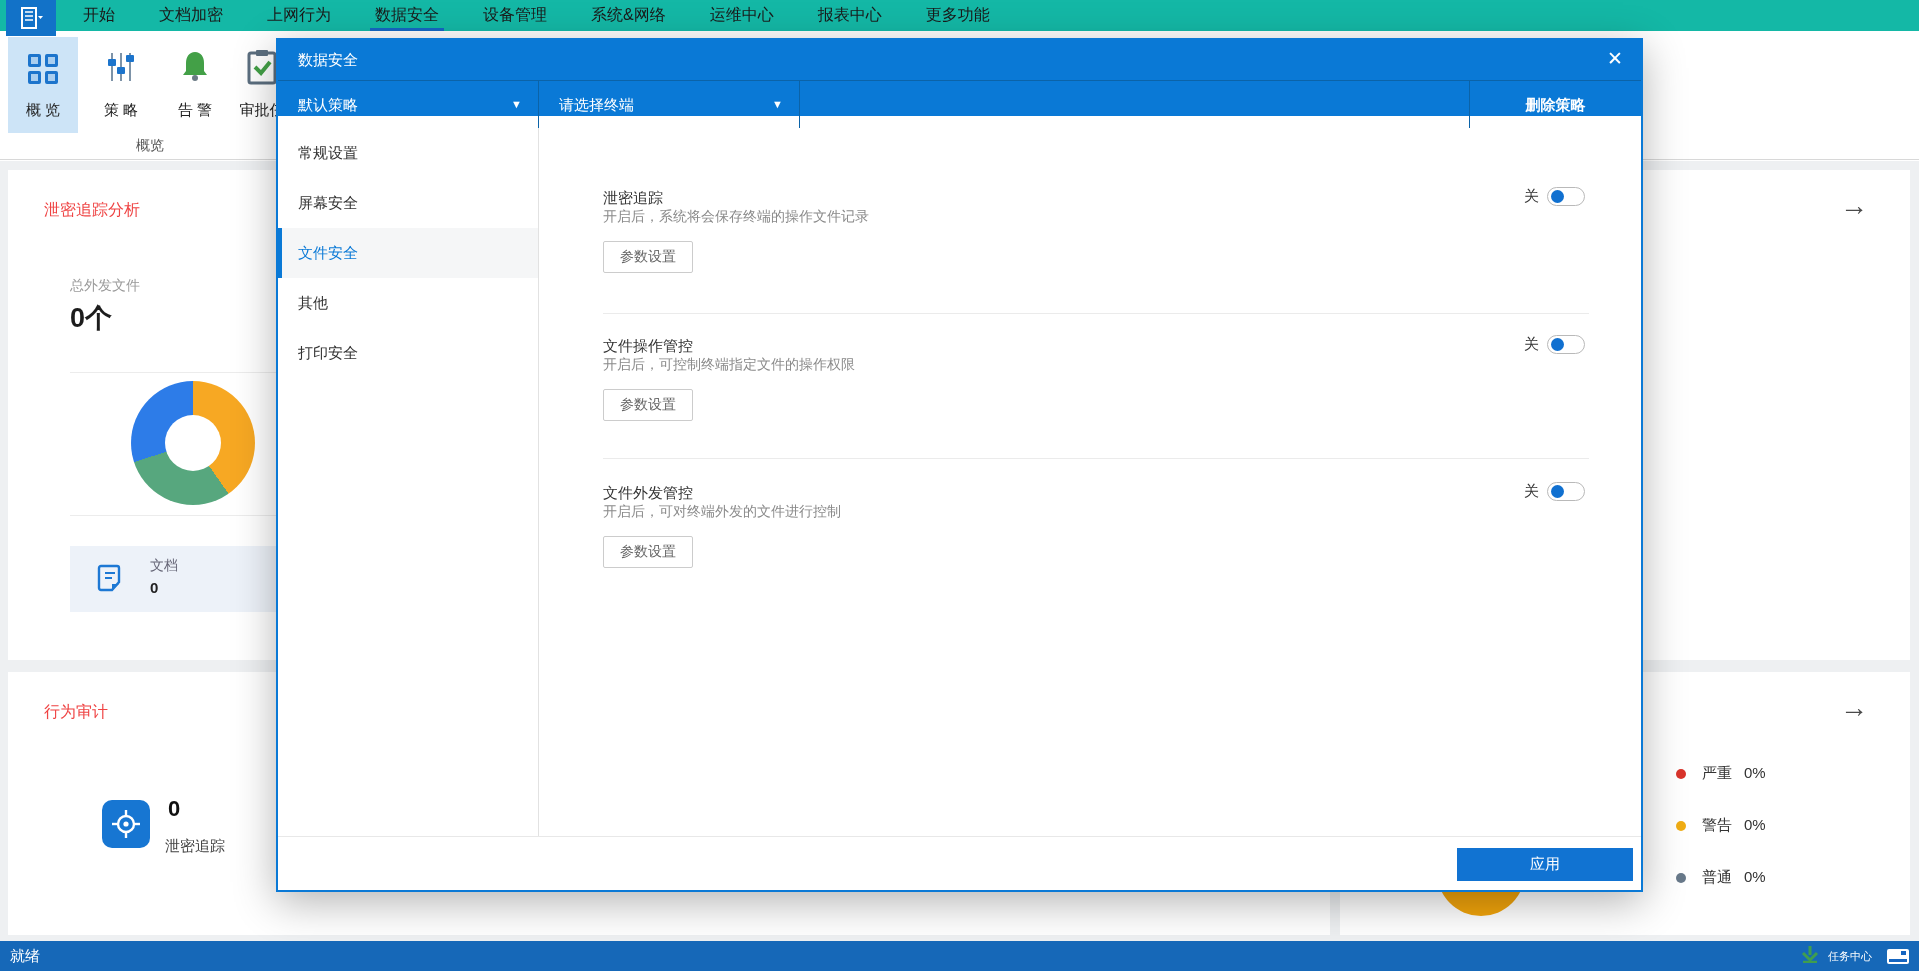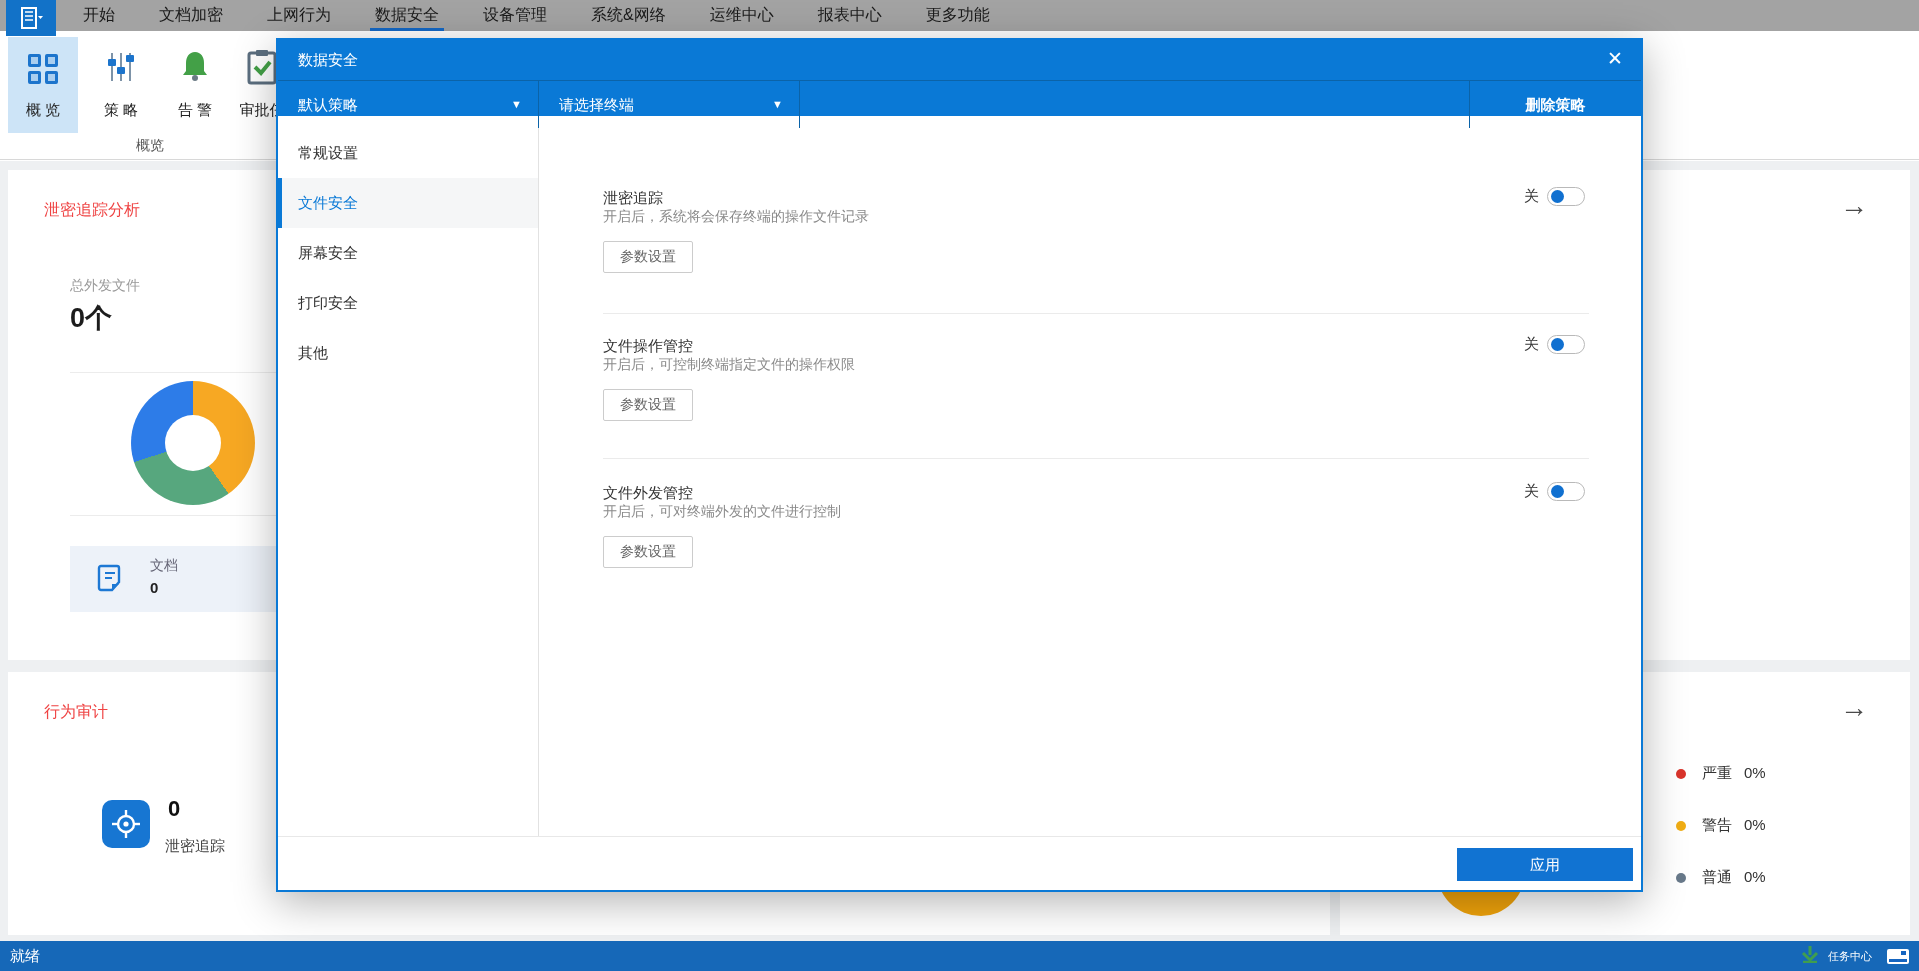--- a/index.html
+++ b/index.html
@@ -7,21 +7,21 @@
   body {
     font-family:"Liberation Sans","DejaVu Sans",sans-serif;
     background:#ffffff; position:relative; color:#222;
   }
   :root{
     --accent:#0a79d6; --accent-dark:#0b63a8; --statusbar:#1668b8;
     --donut-blue:#2d7ce8; --donut-orange:#f7a823; --donut-green:#57a77e;
   }
 
   
-  .topbar{ position:absolute; left:0; top:0; width:1919px; height:31px; background:#a3a3a3; z-index:4; }
+  .topbar{ position:absolute; left:0; top:0; width:1919px; height:31px; background:#14b8a6; z-index:4; }
   .app-btn{ position:absolute; left:6px; top:0; width:50px; height:36px; background:#1272c8;
             display:flex; align-items:center; justify-content:center; z-index:6; cursor:pointer; }
   .app-btn svg{ display:block; }
   .menus{ position:absolute; left:83px; top:0; height:31px; display:flex; gap:44px; align-items:stretch; }
   .menu-item{ font-size:16px; color:#1a1a1a; line-height:29px; position:relative; white-space:nowrap; cursor:pointer; }
   .menu-item.active::after{ content:""; position:absolute; left:-5px; right:-5px; bottom:0; height:3px; background:#1568c4; }
 
   
   .ribbon{ position:absolute; left:0; top:31px; width:1919px; height:129px; background:#fff;
            border-bottom:1px solid #d8d8d8; z-index:3; overflow:hidden; }
@@ -91,21 +91,21 @@
   .row-btn{ margin-top:15px; display:inline-block; padding:6px 16px; border:1px solid #ccc; border-radius:2px;
             background:#fff; font-size:14px; color:#666; cursor:pointer; }
   .row-toggle{ position:absolute; right:4px; top:-2px; display:flex; align-items:center; gap:8px; }
   .tg-label{ font-size:15px; color:#333; }
   .switch{ width:38px; height:19px; border:1px solid #b9b9b9; border-radius:10px; background:#fff; position:relative; cursor:pointer; }
   .switch .knob{ position:absolute; left:3px; top:2px; width:13px; height:13px; border-radius:50%; background:#1070d0; }
   .c-div{ position:absolute; left:64px; right:52px; height:1px; background:#ebebeb; }
   .cd-1{ top:185px; } .cd-2{ top:330px; }
   .m-footer{ position:absolute; left:0; bottom:0; right:0; height:54px; border-top:1px solid #e8e8e8; background:#fff; }
   .apply-btn{ position:absolute; right:8px; bottom:9px; width:176px; height:33px; background:#1173d2; color:#fff;
-              font-size:15px; text-align:center; line-height:33px; cursor:pointer; }
+              font-size:15px; text-align:center; line-height:33px; cursor:pointer;font-family:Liberation Serif, serif; }
 
   
   .statusbar{ position:absolute; left:0; top:941px; width:1919px; height:30px; background:var(--statusbar);
               color:#fff; z-index:20; }
   .sb-left{ position:absolute; left:10px; top:6px; font-size:15px; }
   .sb-right{ position:absolute; right:10px; top:0; height:30px; display:flex; align-items:center; gap:9px; cursor:pointer; }
   .sb-task{ font-size:11px; color:#fff; }
   .win-icon{ width:22px; height:15px; background:#fff; border-radius:2px; position:relative; margin-left:6px; }
   .win-icon::after{ content:""; position:absolute; left:2px; bottom:2px; right:2px; height:3px; background:#1565c0; }
   .win-icon::before{ content:""; position:absolute; right:3px; top:2px; width:5px; height:4px; background:#1565c0; }
@@ -277,24 +277,24 @@
     </div>
     <div class="dd-cell dd-2">
       <span>请选择终端</span>
       <span class="caret">▼</span>
     </div>
     <div class="dd-del">删除策略</div>
   </div>
 
   <div class="m-sidebar">
     <div class="sb-item">常规设置</div>
+    <div class="sb-item">屏幕安全</div>
     <div class="sb-item selected">文件安全</div>
-    <div class="sb-item">屏幕安全</div>
+    <div class="sb-item">其他</div>
     <div class="sb-item">打印安全</div>
-    <div class="sb-item">其他</div>
   </div>
 
   <div class="m-content">
     <div class="c-row r1">
       <div class="row-title">泄密追踪</div>
       <div class="row-desc">开启后，系统将会保存终端的操作文件记录</div>
       <div class="row-btn">参数设置</div>
       <div class="row-toggle">
         <span class="tg-label">关</span>
         <span class="switch">

